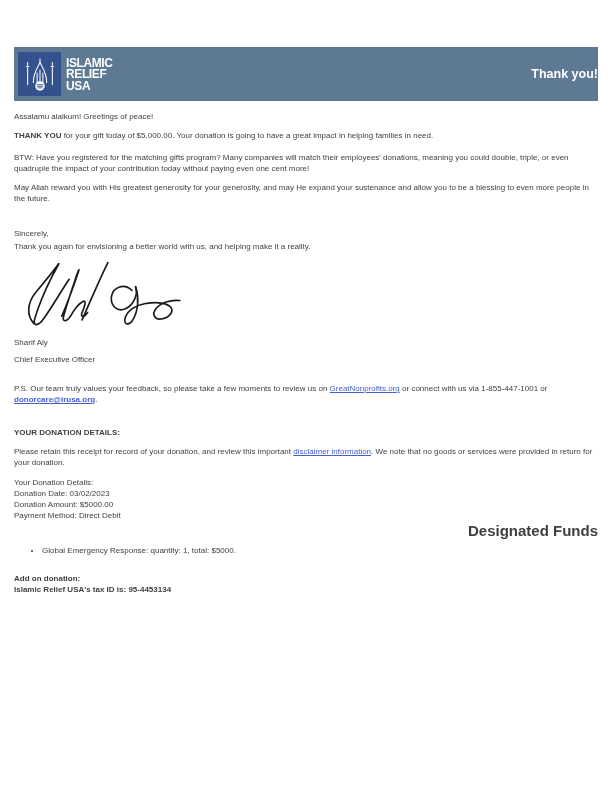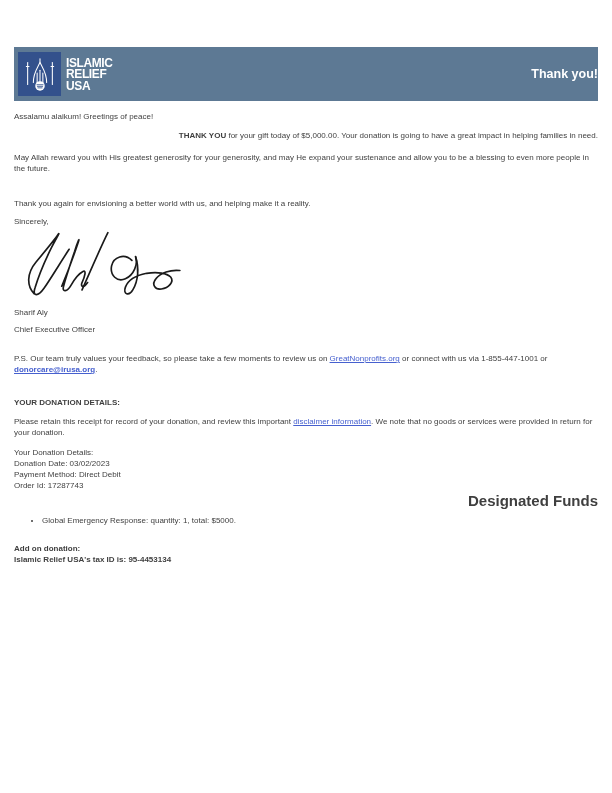--- a/index.html
+++ b/index.html
@@ -26,21 +26,21 @@
   .header-title {
     color: #ffffff; font-weight: bold; font-size: 12.5px; 
   }
 
   
   .content {
     position: absolute; left: 14px; top: 111px; width: 584px;
     font-size: 8px; line-height: 11px;
   }
   .para { margin: 0; }
-  .mb11 { margin-bottom: 11px; text-align: right; }
+  .mb11 { margin-bottom: 11px; }
   .mb8  { margin-bottom: 8px; }
   .mb24 { margin-bottom: 24px; }
   .mb7  { margin-bottom: 7px; }
   .mb2  { margin-bottom: 2px; }
   .mb6  { margin-bottom: 6px; }
   .mb18 { margin-bottom: 18px; }
   .mb22 { margin-bottom: 22px; }
   .mb9  { margin-bottom: 9px; }
   .mb4  { margin-bottom: 4px; }
 
@@ -101,27 +101,28 @@
   </div>
 
   <div class="content">
 
     <p class="para mb8">Assalamu alaikum! Greetings of peace!</p>
 
     <p class="para mb11"><b>THANK YOU</b><span> for your gift today of $5,000.00. Your donation is going to have a great impact in helping families in need.</span></p>
 
 
     <div class="mb8">
+      <p class="para">BTW: Have you registered for the matching gifts program? Many companies will match their employees' donations, meaning you could double, triple, or even quadruple the impact of your contribution today without paying even one cent more!</p>
     </div>
 
     <p class="para mb24">May Allah reward you with His greatest generosity for your generosity, and may He expand your sustenance and allow you to be a blessing to even more people in the future.</p>
 
+    <p class="para mb2">Sincerely,</p>
+
     <p class="para mb7">Thank you again for envisioning a better world with us, and helping make it a reality.</p>
-
-    <p class="para mb2">Sincerely,</p>
 
     <svg class="signature" width="185" height="72" viewBox="0 0 185 78" aria-hidden="true">
       <g stroke="#1a1a1a" stroke-width="1.8" fill="none" stroke-linecap="round">
         <path d="M14,70 C6,62 6,48 16,36 C26,24 36,12 40,6 C43,2 38,10 33,20 C26,34 18,54 15,64 C12,73 18,74 25,64 C32,54 44,34 52,22"></path>
         <path d="M44,62 C50,48 58,26 62,14 C64,8 61,14 58,24 C54,36 48,54 46,62 C44,69 50,68 54,61 C58,54 63,48 67,46 C71,44 69,52 66,58 C64,63 68,64 72,58"></path>
         <path d="M66,66 C74,48 86,20 94,4"></path>
         <path d="M120,34 C112,26 100,30 98,40 C96,50 104,58 113,54 C122,50 127,38 124,30"></path>
         <path d="M124,30 C128,42 127,56 121,66 C117,73 110,71 113,63 C116,55 126,50 136,48 C148,46 158,48 162,52 C166,57 160,64 152,65 C145,66 141,60 146,54 C151,47 162,44 172,45"></path>
       </g>
     </svg>
@@ -131,22 +132,22 @@
 
     <p class="para mb22"><span>P.S. Our team truly values your feedback, so please take a few moments to review us on </span><a class="link">GreatNonprofits.org</a><span> or connect with us via 1-855-447-1001 or </span><a class="link bold">donorcare@irusa.org</a><span>.</span></p>
 
     <p class="para bold mb8">YOUR DONATION DETAILS:</p>
 
     <p class="para mb9"><span>Please retain this receipt for record of your donation, and review this important </span><a class="link">disclaimer information</a><span>. We note that no goods or services were provided in return for your donation.</span></p>
 
     <div class="details-block mb4">
       <div>Your Donation Details:</div>
       <div>Donation Date: 03/02/2023</div>
+      <div>Donation Amount: $5000.00</div>
       <div>Payment Method: Direct Debit</div>
-      <div>Order Id: 17287743</div>
     </div>
 
     <p class="designated-heading mb6">Designated Funds</p>
     <ul class="funds-list">
       <li>Global Emergency Response: quantity: 1, total: $5000.</li>
     </ul>
 
     <div class="footer-block">
       <div>Add on donation:</div>
       <div>Islamic Relief USA's tax ID is: 95-4453134</div>

